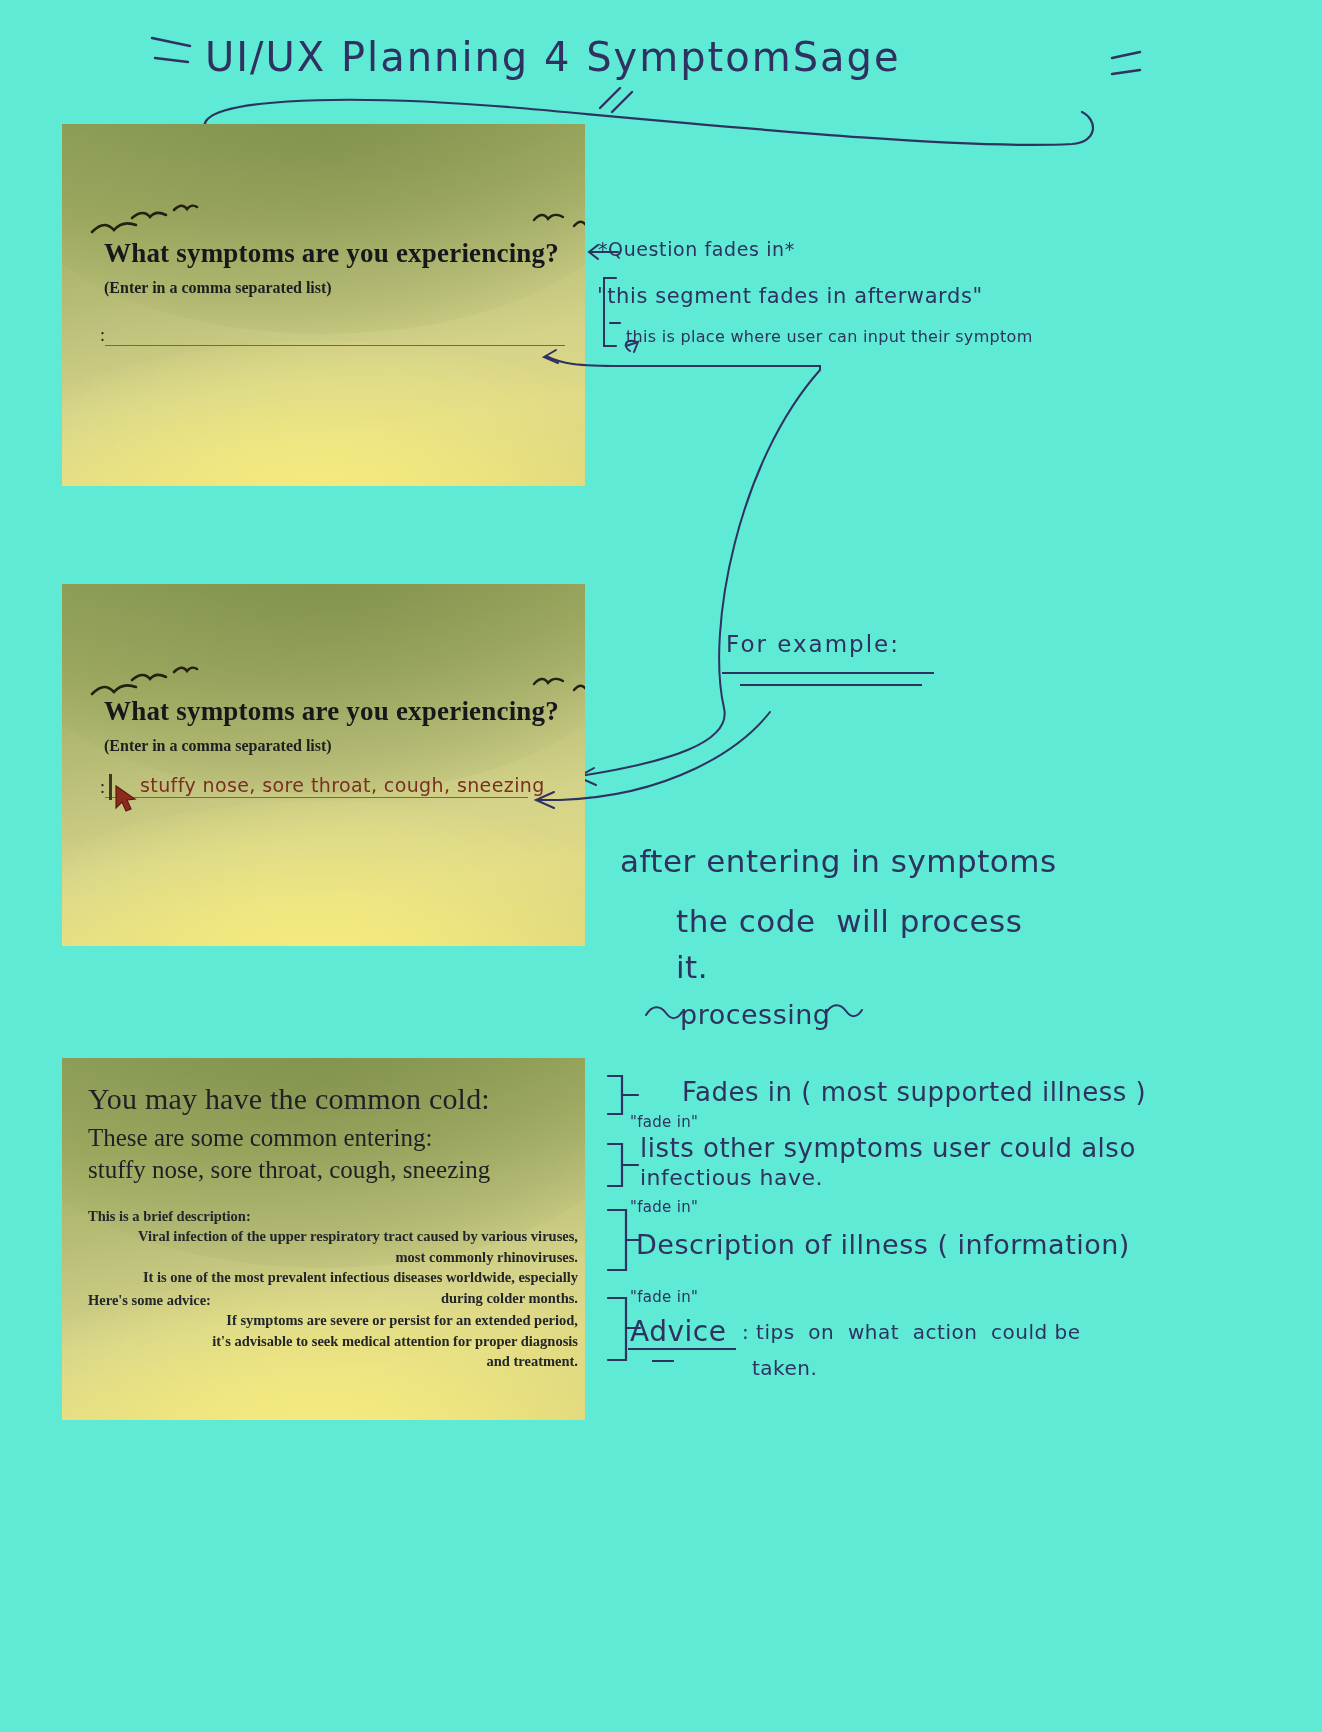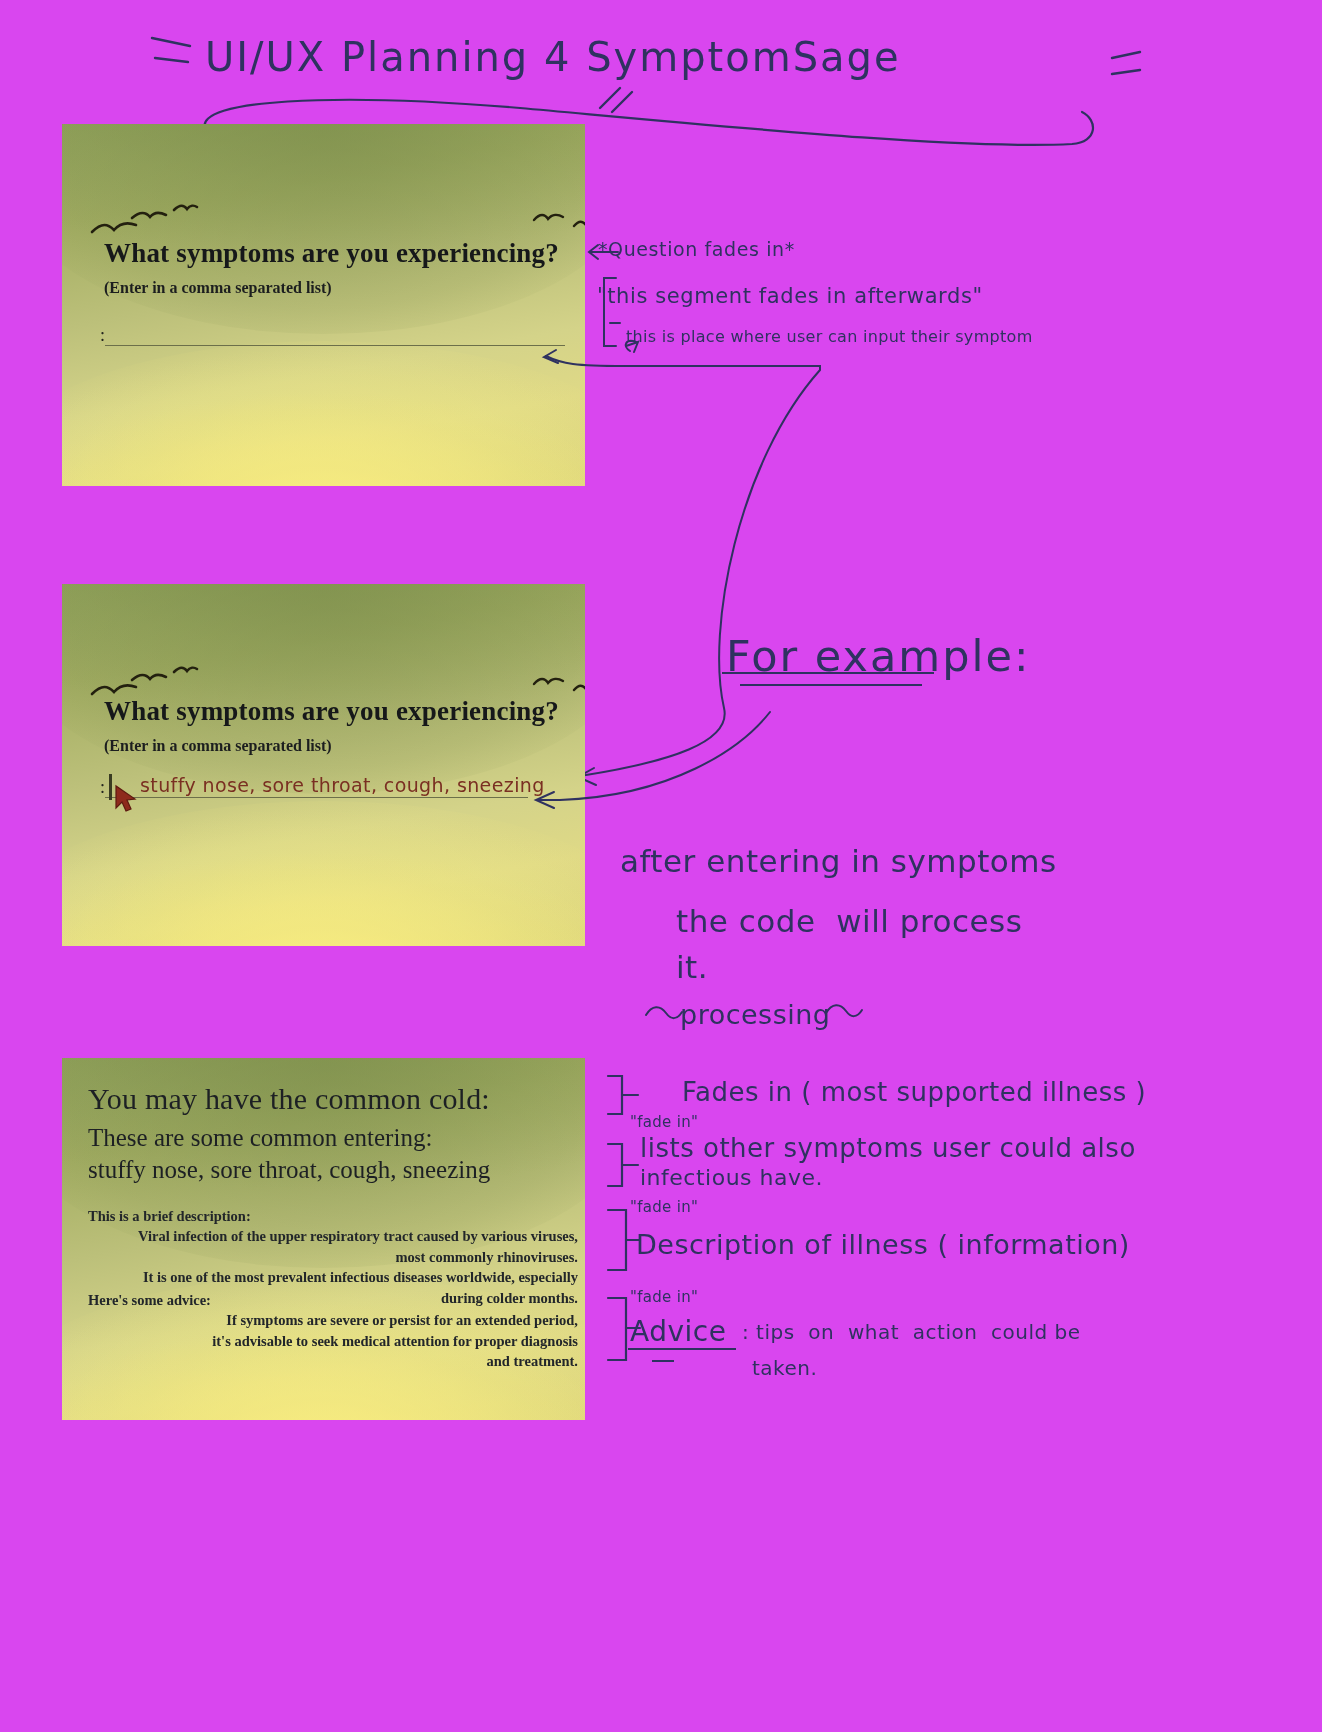--- a/index.html
+++ b/index.html
@@ -1,19 +1,19 @@
 <!DOCTYPE html>
 <html><head>
 <meta charset="utf-8">
 <style>
   html,body{margin:0;padding:0;background:#ffffff;}
   body{width:1322px;height:1732px;position:relative;overflow:hidden;
        font-family:"Liberation Sans",sans-serif;}
 
-  .page{position:absolute;inset:0;background:#d946ef;}
+  .page{position:absolute;inset:0;background:#5eead4;}
 
   
   .hw{position:absolute;color:#2f3260;font-family:"DejaVu Sans",sans-serif;
       letter-spacing:.5px;white-space:pre;line-height:1.25;}
   .hw.big{font-size:34px;letter-spacing:2px;}
   .hw.sm{font-size:19px;letter-spacing:.6px;}
   .hw.xs{font-size:14px;letter-spacing:.3px;}
 
   
   .shot{position:absolute;overflow:hidden;
@@ -164,21 +164,21 @@
       </div>
       <div class="caret" style="left:47px;top:190px;height:26px;"></div>
       <div class="typed" style="left:78px;top:190px;">stuffy nose, sore throat, cough, sneezing</div>
 
       <svg style="position:absolute;left:52px;top:200px;width:26px;height:30px;">
         <path d="M2 2 L2 24 L8 18 L12 27 L17 25 L13 16 L21 15 Z" fill="#8e2a1c" stroke="#5e1a10" stroke-width="1.2"></path>
       </svg>
     </div>
   </div>
 
-  <div class="hw big" style="left:726px;top:630px;font-size:43px;">For example:</div>
+  <div class="hw big" style="left:726px;top:630px;font-size:23px;">For example:</div>
   <div class="ul" style="left:722px;top:672px;width:212px;"></div>
   <div class="ul" style="left:740px;top:684px;width:182px;"></div>
 
   <svg class="ink" style="left:520px;top:700px;width:320px;height:130px;">
     <g stroke="#2f3260" stroke-width="2" fill="none" stroke-linecap="round">
       <path d="M250 12 C220 50, 150 96, 40 100 L18 100"></path>
       <path d="M34 92 L16 100 L34 108"></path>
     </g>
   </svg>
 

